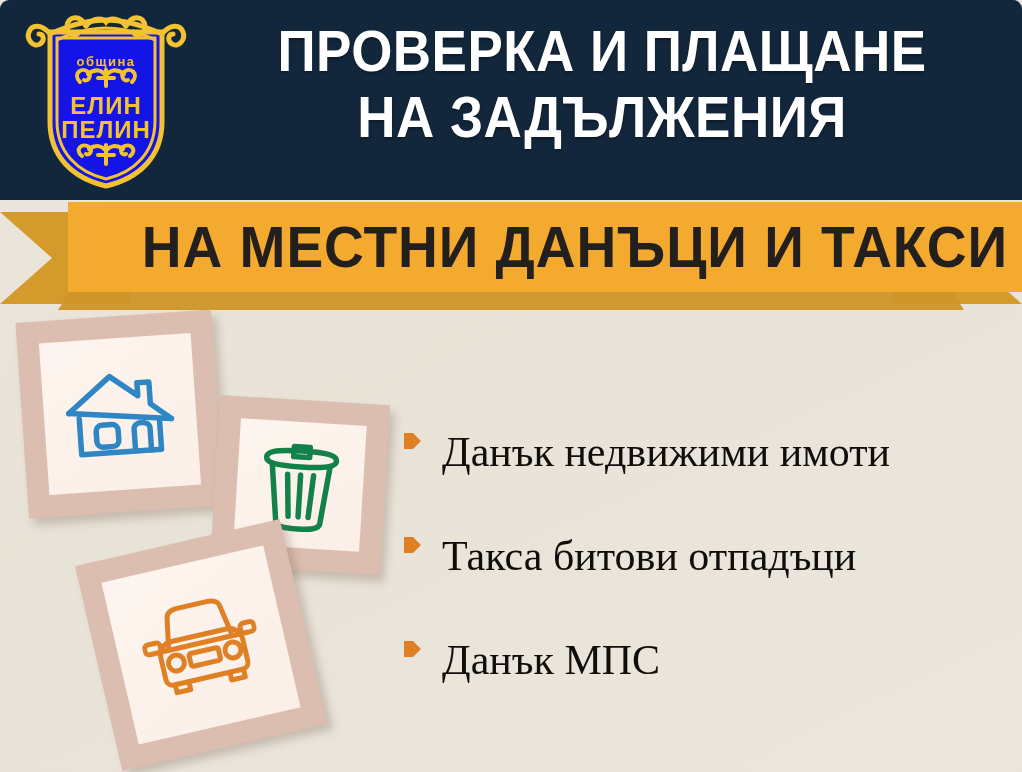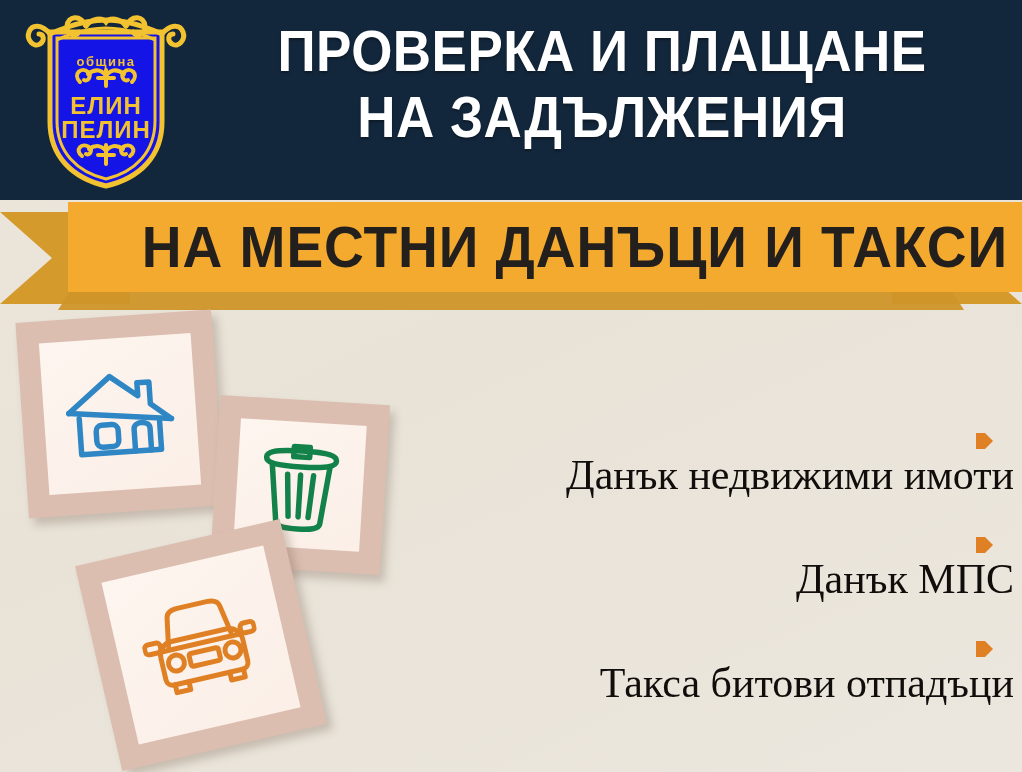--- a/index.html
+++ b/index.html
@@ -7,20 +7,21 @@
     width:1022px;height:772px;
     background:#e9e3d9;
     font-family:"Liberation Sans",sans-serif;
     overflow:hidden;
   }
   #poster{
     position:relative;
     width:1022px;height:772px;
     background:linear-gradient(155deg,#ece6dc 0%,#e8e2d7 45%,#ece7de 100%);
     overflow:hidden;
+    border-radius:9px;
   }
 
   
   .header{
     position:absolute;left:0;top:0;width:1022px;height:200px;
     background:#13273c;
   }
   .logo{
     position:absolute;left:22px;top:4px;width:168px;height:190px;
   }
@@ -112,22 +113,22 @@
 
   #stamp-house{left:22px;top:316px;width:196px;height:196px;transform:rotate(-4deg);}
   #stamp-waste{left:215px;top:400px;width:170px;height:170px;transform:rotate(3.5deg);}
   #stamp-car{left:96px;top:540px;width:210px;height:210px;transform:rotate(-13deg);}
 
   
   .list{
     position:absolute;left:404px;top:428px;width:610px;
   }
   .list-item{
-    display:flex;align-items:flex-end;
-    height:52px;margin-bottom:52px;flex-direction:column;
+    display:flex;align-items:flex-start;
+    height:52px;margin-bottom:52px;
   }
   .list-item:last-child{margin-bottom:0;}
   .bullet{
     flex:0 0 auto;
     width:17px;height:20px;margin-right:21px;margin-top:3px;
   }
   .bullet svg{display:block;}
   .list-label{
     color:#100d0b;
     font-family:"Liberation Serif",serif;
@@ -257,27 +258,27 @@
       </span>
       <span class="list-label">Данък недвижими имоти</span>
     </div>
 
     <div class="list-item">
       <span class="bullet">
         <svg width="17" height="20" viewBox="0 0 17 20" xmlns="http://www.w3.org/2000/svg">
           <path d="M0 2 H9 L17 10 L9 18 H0 Z" fill="#E08024"></path>
         </svg>
       </span>
-      <span class="list-label">Данък МПС</span>
+      <span class="list-label">Такса битови отпадъци</span>
     </div>
 
     <div class="list-item">
       <span class="bullet">
         <svg width="17" height="20" viewBox="0 0 17 20" xmlns="http://www.w3.org/2000/svg">
           <path d="M0 2 H9 L17 10 L9 18 H0 Z" fill="#E08024"></path>
         </svg>
       </span>
-      <span class="list-label">Такса битови отпадъци</span>
+      <span class="list-label">Данък МПС</span>
     </div>
 
   </div>
 
 </div>
 
 </body></html>

